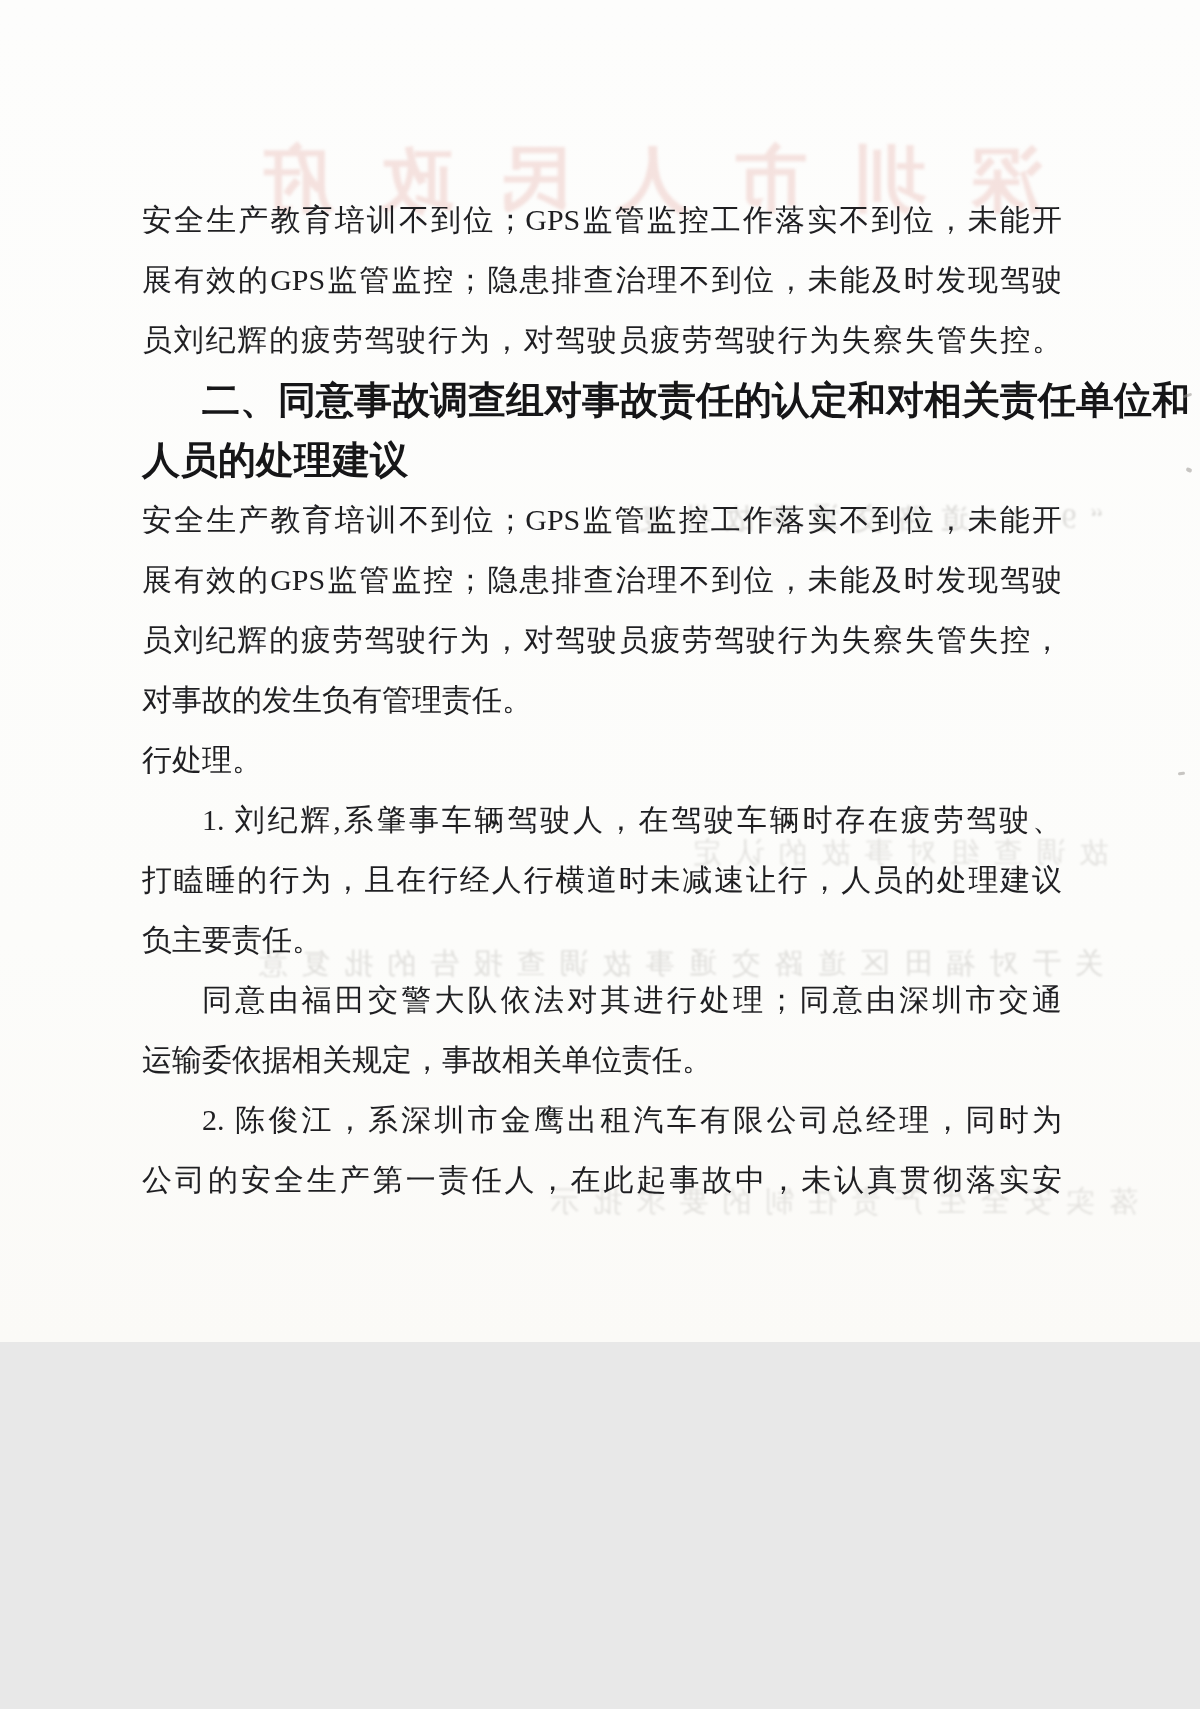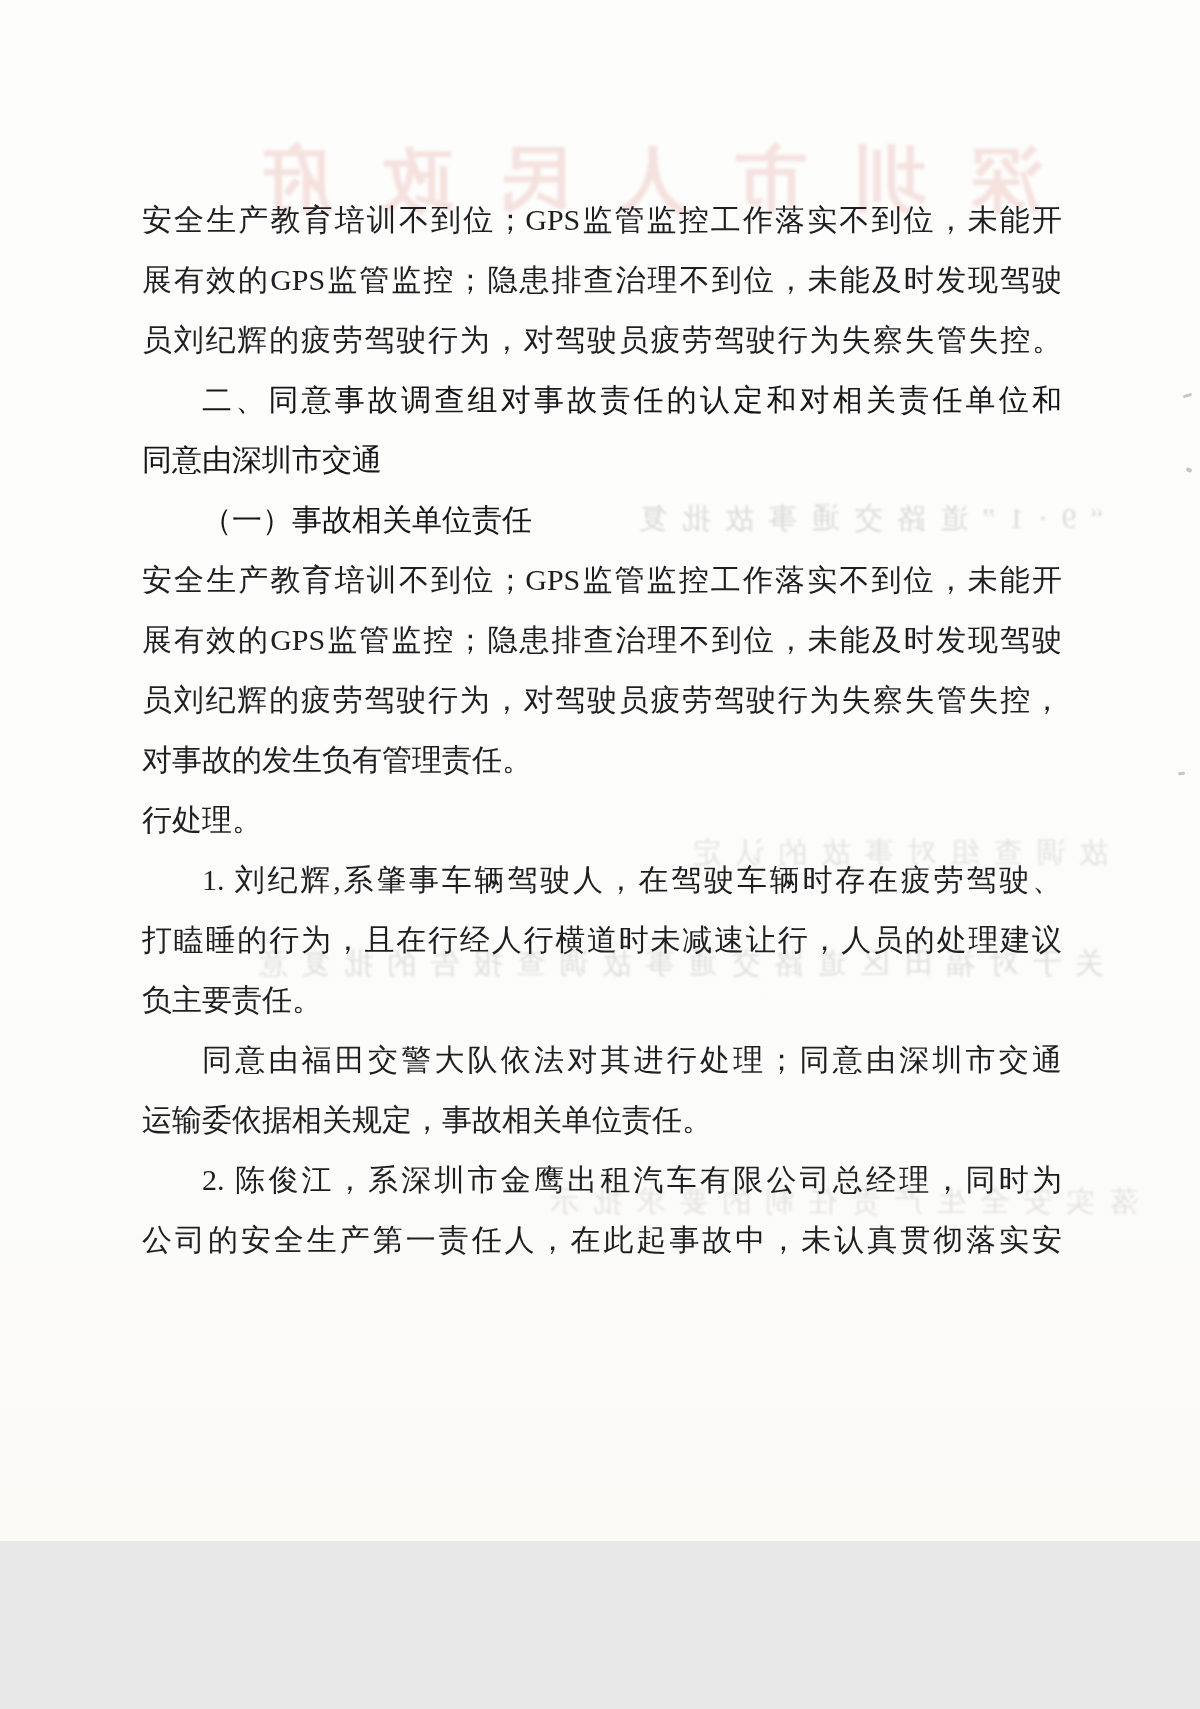--- a/index.html
+++ b/index.html
@@ -1,18 +1,18 @@
 <!DOCTYPE html>
 <html><head>
 <meta charset="utf-8">
 <style>
   html,body{margin:0;padding:0;background:#e8e8e8;}
   .page{
     position:relative;
-    width:1200px;height:1541px;
+    width:1200px;height:1342px;
     margin:0 auto;
     background:linear-gradient(180deg,#fdfdfc 0%,#fcfcfa 70%,#fbfaf7 100%);
     overflow:hidden;
     font-family:"Liberation Serif","DejaVu Serif",serif;
   }
   
   .bleed-red{
     position:absolute;left:150px;top:136px;width:892px;height:86px;
     transform:scaleX(-1);
     font-family:"Liberation Sans","DejaVu Sans",sans-serif;
@@ -42,21 +42,21 @@
     height:60px;line-height:60px;
     font-size:30px;color:#1f1f22;
     text-align:justify;text-align-last:left;
     text-justify:inter-character;
     white-space:nowrap;overflow:visible;
   }
   .doc-line.fill{text-align-last:justify;}
   .doc-line.indent{padding-left:60px;}
   .doc-line.bold{
     font-family:"Liberation Sans","DejaVu Sans",sans-serif;
-    font-weight:400;font-size:30px;color:#161618;
+    font-weight:700;font-size:38px;color:#161618;
   }
   .page-number{
     position:absolute;left:188px;top:1544px;
     font-size:26px;color:#2a2a2c;letter-spacing:4px;
     font-family:"Liberation Serif","DejaVu Serif",serif;
   }
   
   .fold-line{
     position:absolute;left:62px;top:1601px;width:1132px;height:4px;
     background:repeating-linear-gradient(90deg,
@@ -81,22 +81,21 @@
   <div class="bleed-gray bleed-a">“9·1”道路交通事故批复</div>
   <div class="bleed-gray bleed-b">故调查组对事故的认定</div>
   <div class="bleed-gray bleed-c">关于对福田区道路交通事故调查报告的批复意见</div>
   <div class="bleed-gray bleed-d">落实安全生产责任制的要求批示</div>
 
   <div class="doc-lines">
       <div class="doc-line fill">安全生产教育培训不到位；GPS监管监控工作落实不到位，未能开</div>
       <div class="doc-line fill">展有效的GPS监管监控；隐患排查治理不到位，未能及时发现驾驶</div>
       <div class="doc-line fill">员刘纪辉的疲劳驾驶行为，对驾驶员疲劳驾驶行为失察失管失控。</div>
       <div class="doc-line bold indent fill">二、同意事故调查组对事故责任的认定和对相关责任单位和</div>
-      <div class="doc-line bold">同意由深圳市交通</div>
-      <div class="doc-line bold indent">（一）事故相关单位责任</div>
+      <div class="doc-line bold">人员的处理建议</div>
       <div class="doc-line fill">安全生产教育培训不到位；GPS监管监控工作落实不到位，未能开</div>
       <div class="doc-line fill">展有效的GPS监管监控；隐患排查治理不到位，未能及时发现驾驶</div>
       <div class="doc-line fill">员刘纪辉的疲劳驾驶行为，对驾驶员疲劳驾驶行为失察失管失控，</div>
       <div class="doc-line">对事故的发生负有管理责任。</div>
       <div class="doc-line">行处理。</div>
       <div class="doc-line indent fill">1. 刘纪辉,系肇事车辆驾驶人，在驾驶车辆时存在疲劳驾驶、</div>
       <div class="doc-line fill">打瞌睡的行为，且在行经人行横道时未减速让行，人员的处理建议</div>
       <div class="doc-line">负主要责任。</div>
       <div class="doc-line indent fill">同意由福田交警大队依法对其进行处理；同意由深圳市交通</div>
       <div class="doc-line">运输委依据相关规定，事故相关单位责任。</div>

